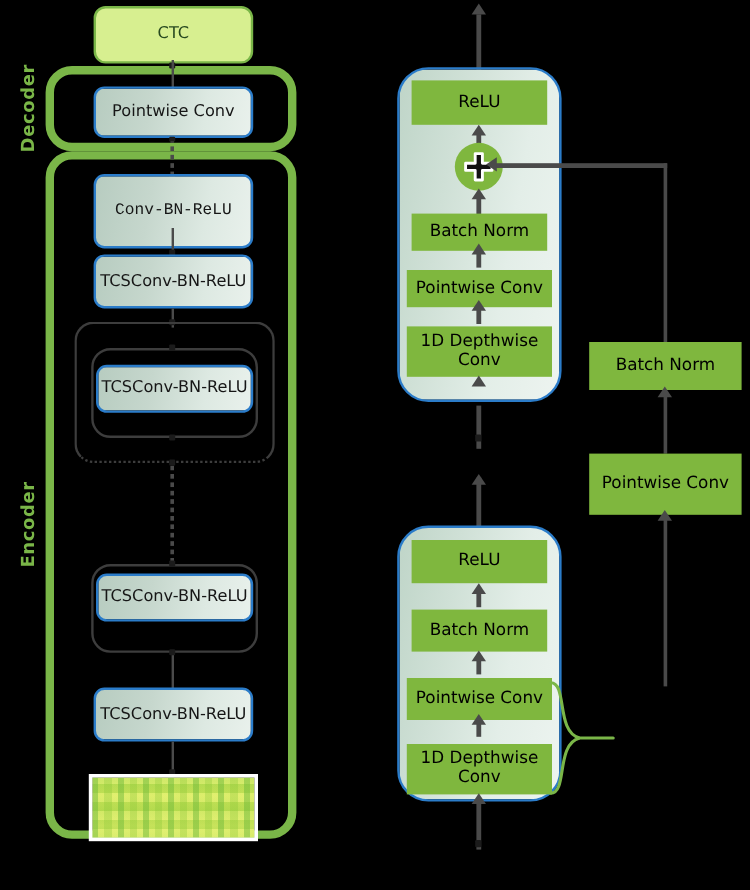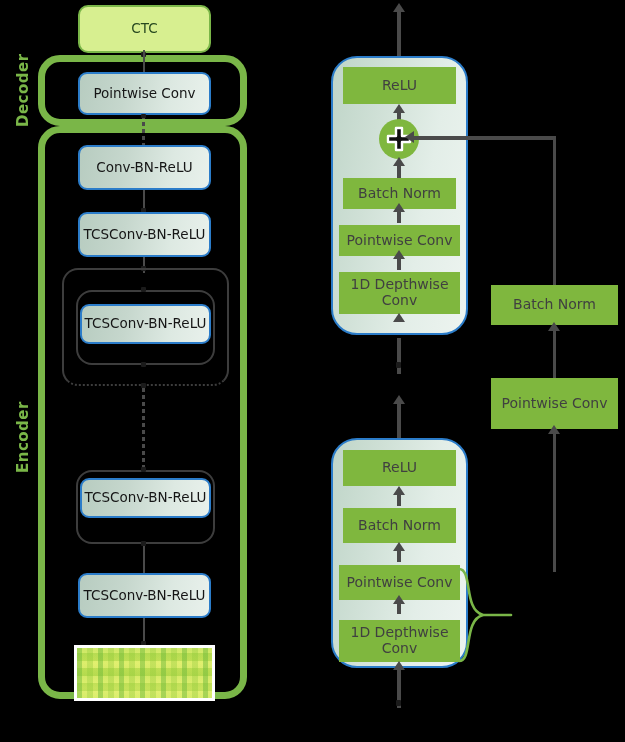--- a/index.html
+++ b/index.html
@@ -36,21 +36,21 @@
   .node-blue{
     border:2.2px solid #2b7cc9;border-radius:9px;
     background:linear-gradient(100deg,#b7ccc0 0%,#c6d7cd 35%,#dde9e2 70%,#e9f1ec 100%);
     box-shadow:0 1px 2px rgba(0,0,0,.35);
   }
   .node-ctc{
     border:2.2px solid #7ab648;border-radius:10px;
     background:#d7ef90;color:#27481f;font-size:13.5px;
   }
   .node-green{
-    background:#7fb73e;border:none;border-radius:0;color:#404040;font-size:14px;
+    background:#7fb73e;border:none;border-radius:0;color:#000000;font-size:14px;
   }
   .panel{
     border:2.5px solid #2b7cc9;border-radius:26px;
     background:linear-gradient(100deg,#bfd5c8 0%,#cfe0d6 30%,#e3eee8 65%,#edf4f0 100%);
   }
 
   
   .vline{background:#4a4a4a;}
   .hline{background:#4a4a4a;}
   .dotline{
@@ -104,21 +104,21 @@
 
   <div class="abs dot" style="left:141px;top:52px;width:5px;height:5px;"></div>
   <div class="abs vline" style="left:142.5px;top:50px;width:2px;height:24px;"></div>
 
   <div class="abs node node-blue" style="left:78px;top:72px;width:133px;height:43px;">Pointwise Conv</div>
 
   <div class="abs dotline" style="left:142px;top:115px;width:3px;height:35px;"></div>
   <div class="abs dot" style="left:141px;top:114px;width:5px;height:4px;"></div>
   <div class="abs dot" style="left:141px;top:146px;width:5px;height:4px;"></div>
 
-  <div class="abs node node-blue" style="left:78px;top:145px;width:133px;height:45px;">Conv-BN-ReLU</div>
+  <div class="abs node node-blue" style="left:78px;top:145px;width:133px;height:62px;font-family:Liberation Mono, monospace;">Conv-BN-ReLU</div>
 
   <div class="abs vline" style="left:142.5px;top:190px;width:2px;height:22px;"></div>
   <div class="abs dot" style="left:141px;top:208px;width:5px;height:5px;"></div>
 
   <div class="abs node node-blue" style="left:78px;top:212px;width:133px;height:45px;">TCSConv-BN-ReLU</div>
 
   <div class="abs vline" style="left:142.5px;top:257px;width:2px;height:16px;"></div>
   <div class="abs dot" style="left:141px;top:266px;width:5px;height:5px;"></div>
 
   <div class="abs rep rep-dash-bot" style="left:62px;top:268px;width:167px;height:118px;"></div>

